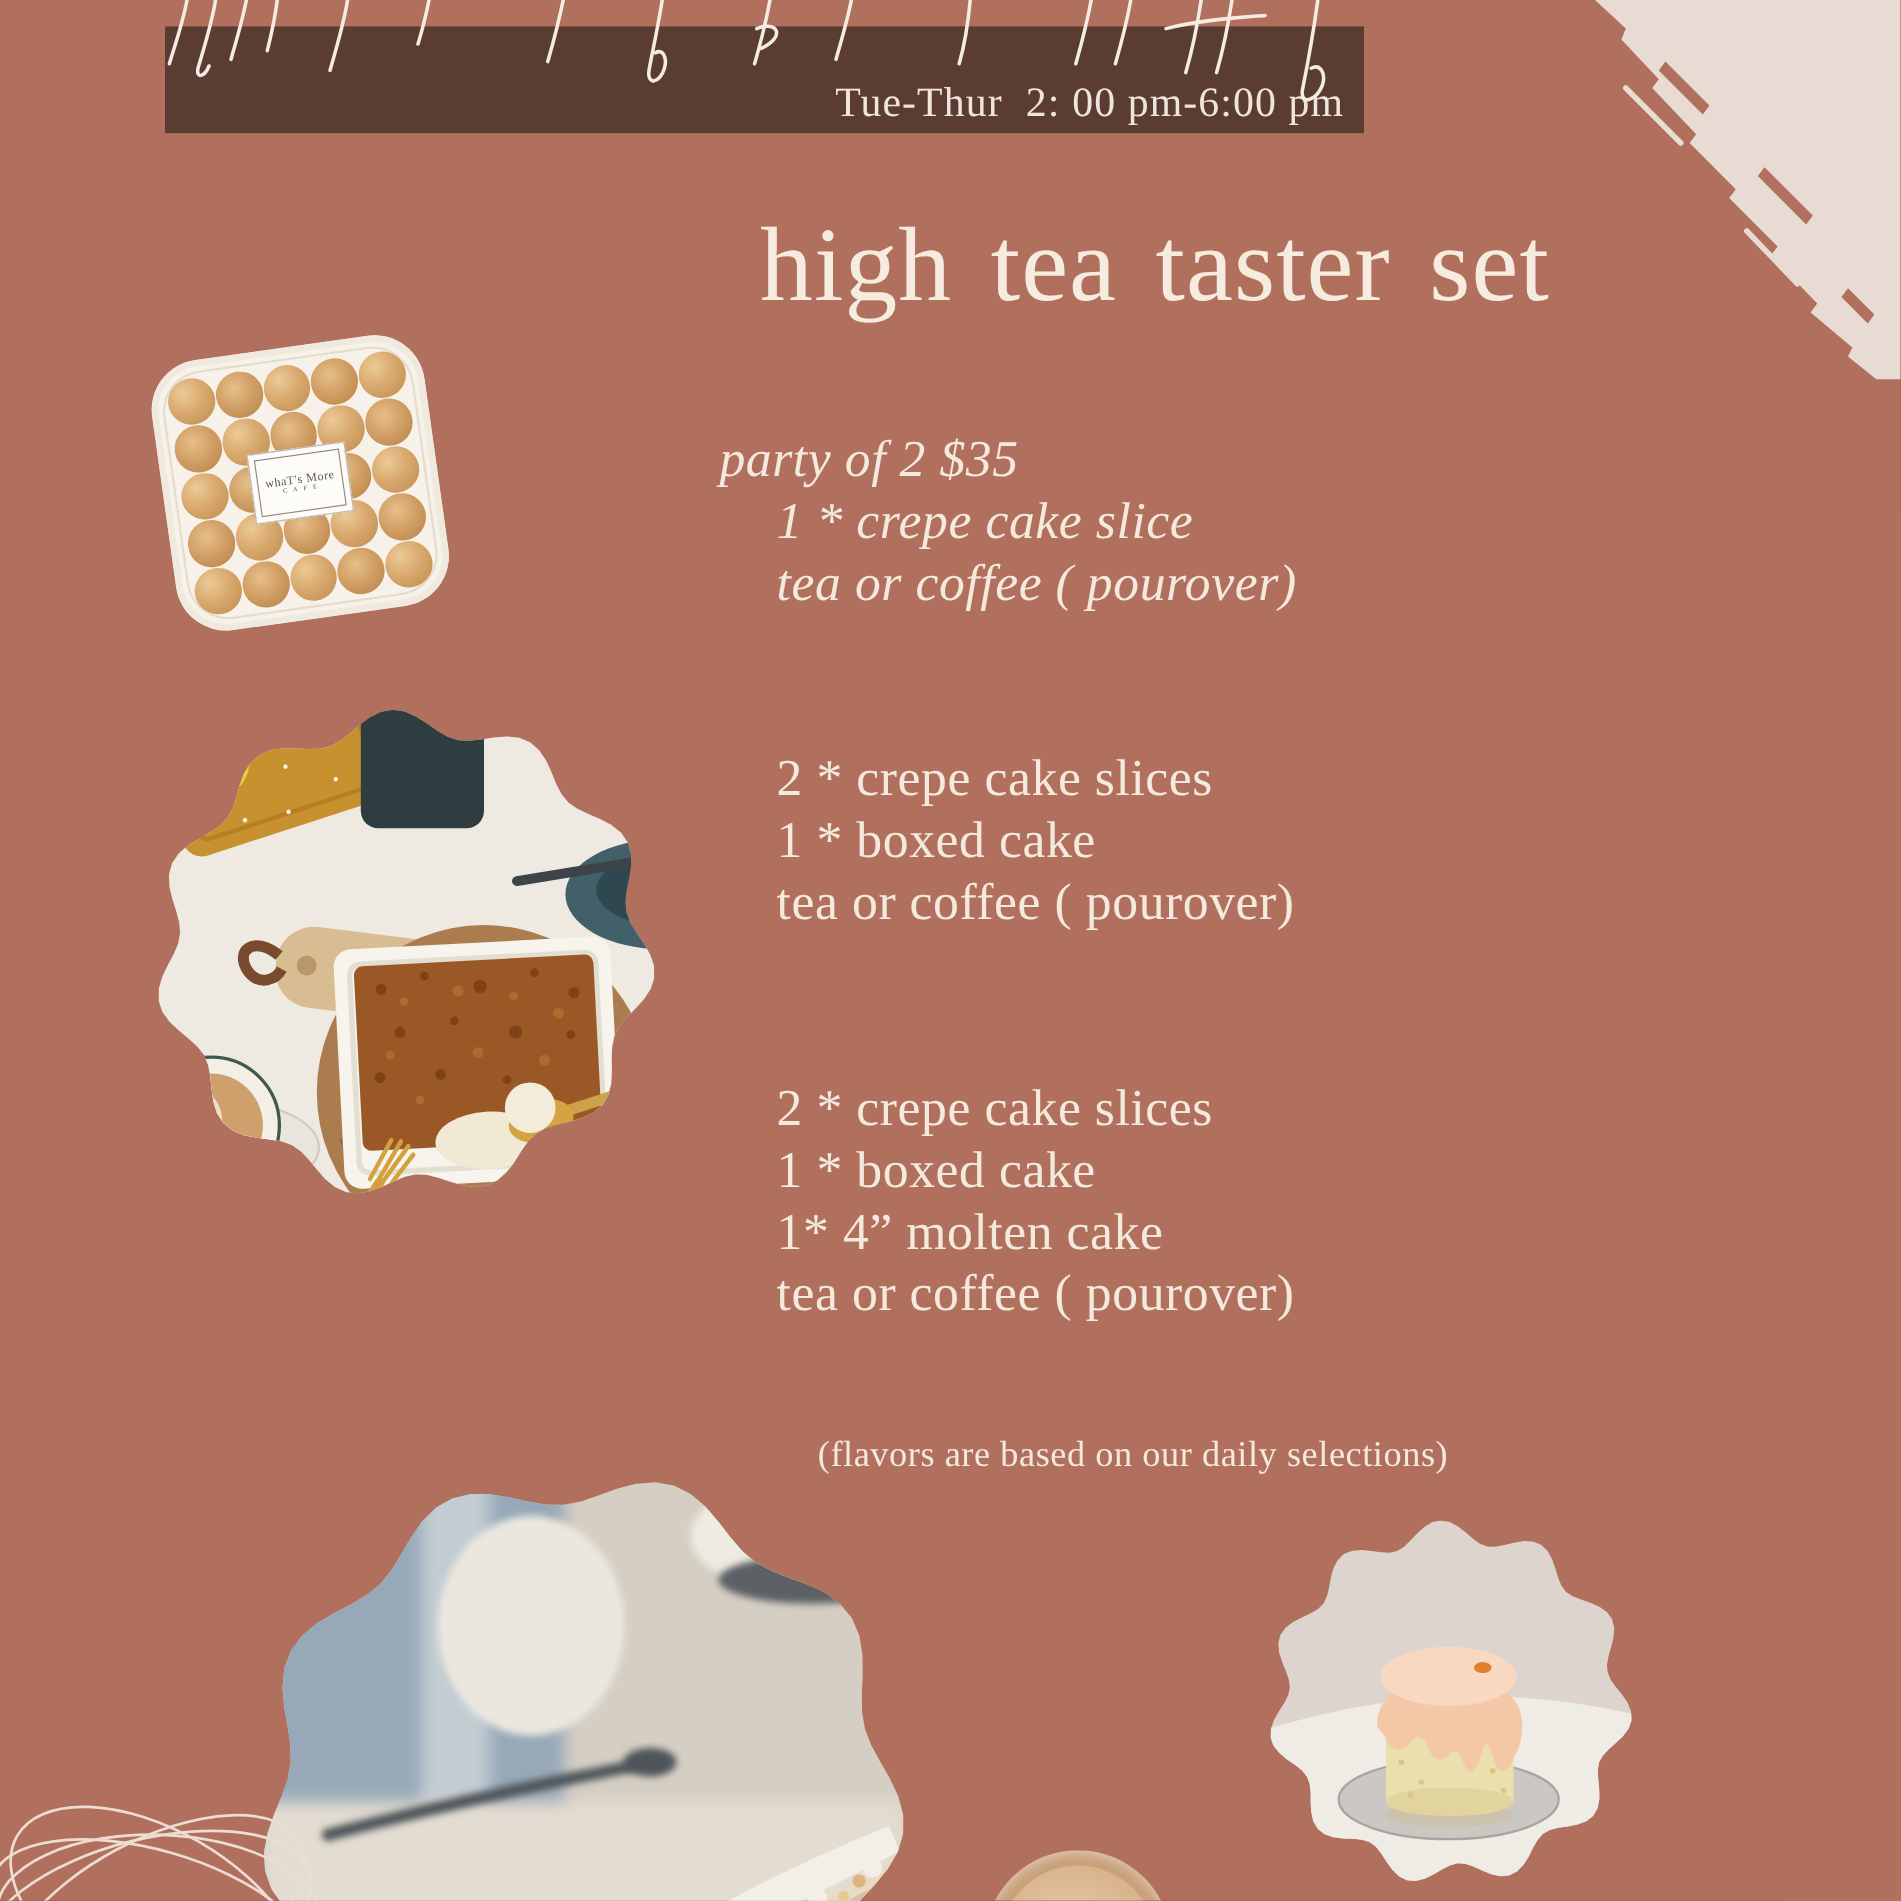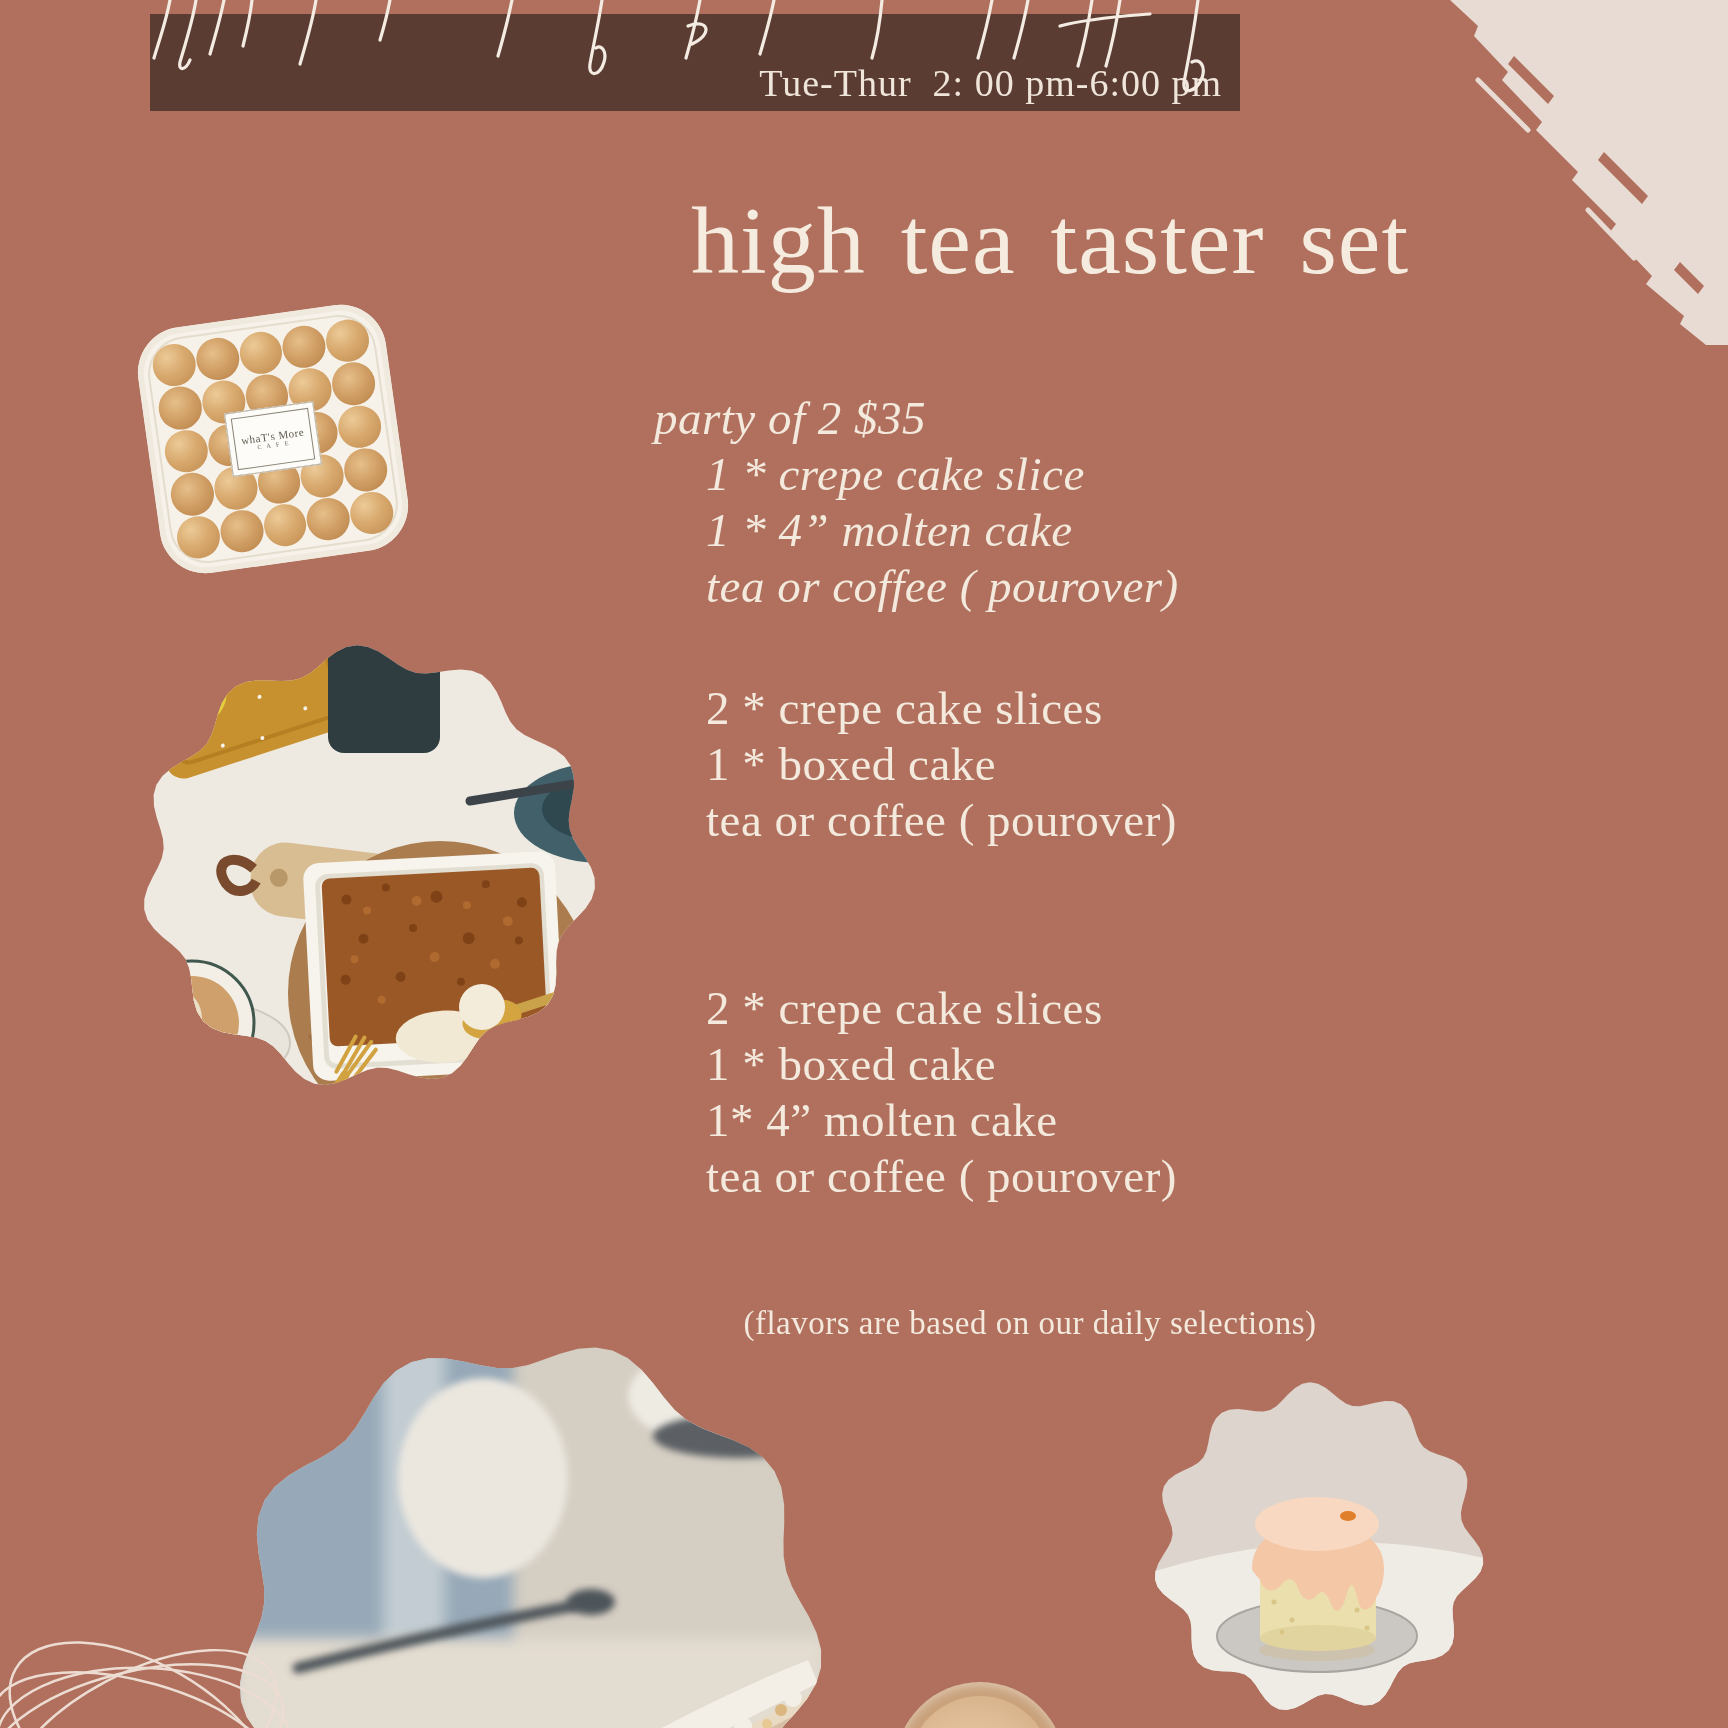--- a/index.html
+++ b/index.html
@@ -3,21 +3,21 @@
 <meta charset="utf-8">
 <style>
   html,body{margin:0;padding:0;background:#8f5a4a;}
   .poster{
     position:relative;width:1728px;height:1728px;overflow:hidden;
     background:#b0705d;
     font-family:"Liberation Serif","DejaVu Serif",serif;
   }
   
   .banner{
-    position:absolute;left:150px;top:14px;width:1090px;height:97px;
+    position:absolute;left:150px;top:24px;width:1090px;height:97px;
     background:#5a3c32;
   }
   .banner .schedule{
     position:absolute;right:18px;bottom:6px;
     font-size:38px;letter-spacing:1px;color:#efe5da;font-weight:400;
     white-space:pre;
   }
   .script-svg{position:absolute;left:140px;top:0;width:1105px;height:112px;pointer-events:none;}
   .script-svg path{stroke:#f4ece2;stroke-width:3.2;fill:none;stroke-linecap:round;}
   
@@ -117,21 +117,20 @@
     <path d="M888 0 C884 22 878 44 874 58"></path>
     <path d="M952 0 C948 26 942 52 938 66 M980 0 C976 26 970 52 966 66 M920 26 C950 18 986 16 1010 14"></path>
     <path d="M1058 0 C1054 30 1048 62 1044 82 C1042 96 1056 92 1062 78 C1066 66 1060 58 1052 62"></path>
   </svg>
 
   <div class="title">high tea taster set</div>
 
   <div class="menu-section sec1">
     <span class="hdr">party of 2 $35</span>
     <span class="itm">1 * crepe cake slice</span>
-    <span class="itm">1 * 4” molten cake</span>
     <span class="itm">tea or coffee ( pourover)</span>
   </div>
 
   <div class="menu-section sec2">
     <span class="itm">2 * crepe cake slices</span>
     <span class="itm">1 * boxed cake</span>
     <span class="itm">tea or coffee ( pourover)</span>
   </div>
 
   <div class="menu-section sec3">

